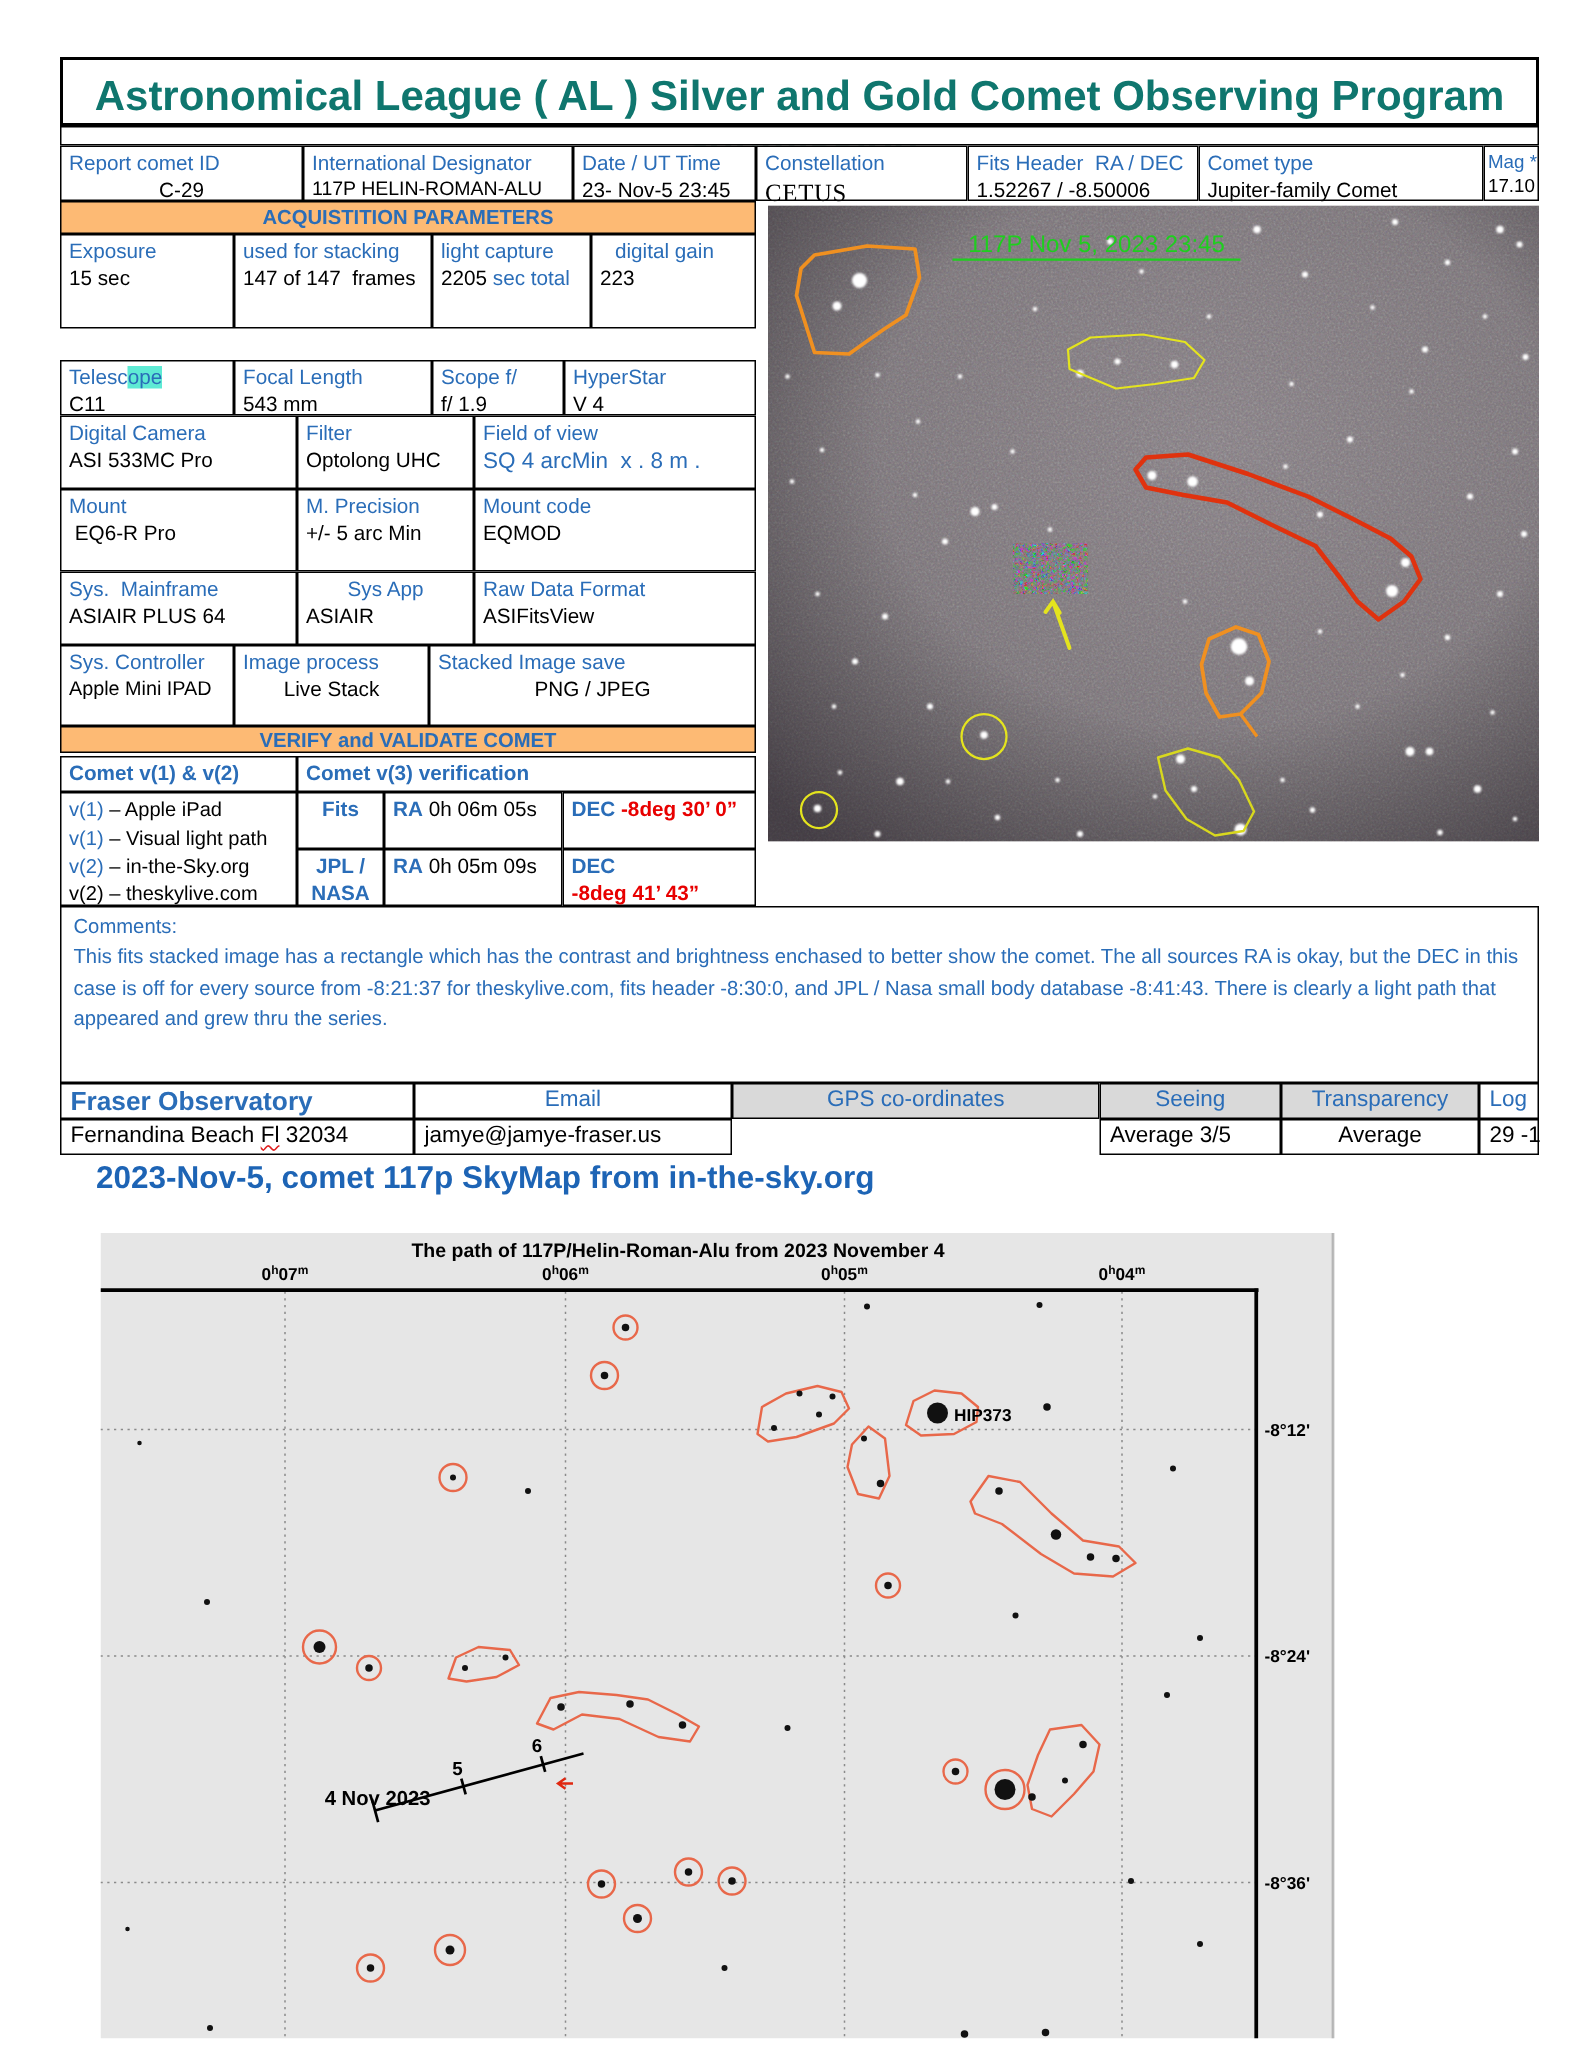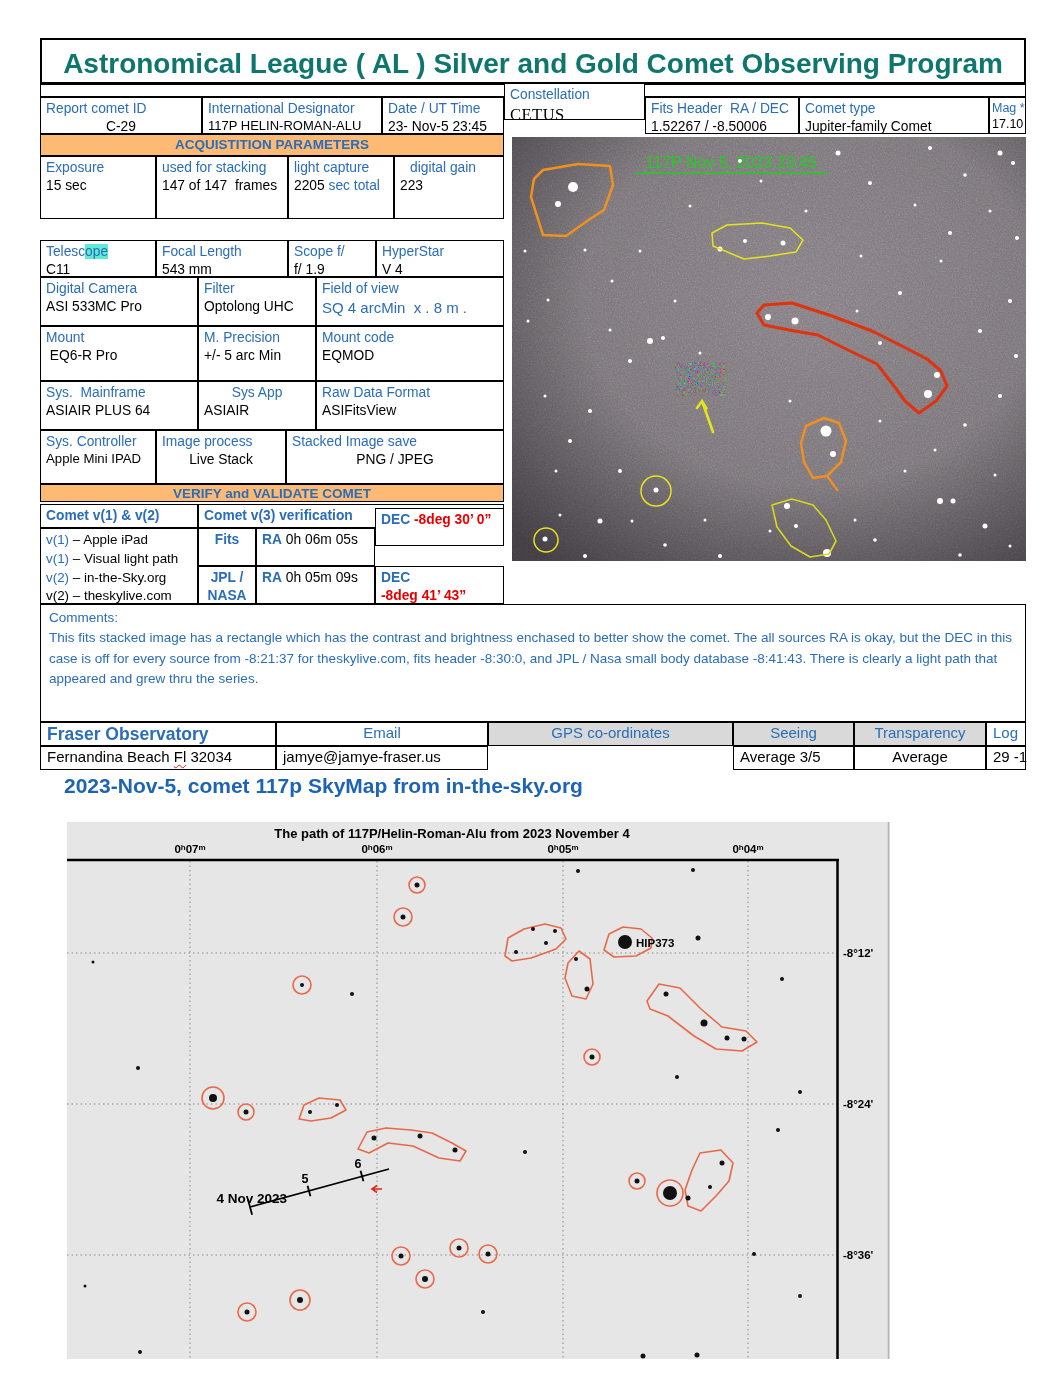--- a/index.html
+++ b/index.html
@@ -47,21 +47,21 @@
     <div class="val vc">C-29</div>
   </div>
   <div class="cell" style="left:202px;top:97px;width:180px;height:37px;">
     <span class="lbl">International Designator</span>
     <div class="val" style="font-size:13px;">117P HELIN-ROMAN-ALU</div>
   </div>
   <div class="cell" style="left:382px;top:97px;width:122px;height:37px;">
     <span class="lbl">Date / UT Time</span>
     <div class="val">23- Nov-5 23:45</div>
   </div>
-  <div class="cell" style="left:504px;top:83px;width:141px;height:37px;">
+  <div class="cell" style="left:504px;top:97px;width:141px;height:37px;">
     <span class="lbl">Constellation</span>
     <div class="val serif">CETUS</div>
   </div>
   <div class="cell" style="left:645px;top:97px;width:154px;height:37px;">
     <span class="lbl">Fits Header  RA / DEC</span>
     <div class="val">1.52267 / -8.50006</div>
   </div>
   <div class="cell" style="left:799px;top:97px;width:190px;height:37px;">
     <span class="lbl">Comet type</span>
     <div class="val">Jupiter-family Comet</div>
@@ -161,21 +161,21 @@
     <div><span class="blue">v(1)</span><span class="val" style="display:inline;"> – Apple iPad</span></div>
     <div><span class="blue">v(1)</span><span class="val" style="display:inline;"> – Visual light path</span></div>
     <div><span class="blue">v(2)</span><span class="val" style="display:inline;"> – in-the-Sky.org</span></div>
     <div><span>v(2)</span><span class="val" style="display:inline;"> – theskylive.com</span></div>
   </div>
   <div class="cell bold lc" style="left:198px;top:528px;width:58px;height:38px;color:#2a6db8;font-weight:bold;">Fits</div>
   <div class="cell" style="left:256px;top:528px;width:119px;height:38px;">
     <span class="blue bold">RA</span>
     <span class="val" style="display:inline;">0h 06m 05s</span>
   </div>
-  <div class="cell" style="left:375px;top:508px;width:129px;height:38px;">
+  <div class="cell" style="left:375px;top:528px;width:129px;height:38px;">
     <span class="blue bold">DEC</span>
     <span class="red bold" style="white-space:pre;">-8deg 30’ 0”</span>
   </div>
   <div class="cell bold lc" style="left:198px;top:566px;width:58px;height:38px;color:#2a6db8;font-weight:bold;line-height:1.3;">
     <div>JPL /</div>
     <div>NASA</div>
   </div>
   <div class="cell" style="left:256px;top:566px;width:119px;height:38px;">
     <span class="blue bold">RA</span>
     <span class="val" style="display:inline;">0h 05m 09s</span>

